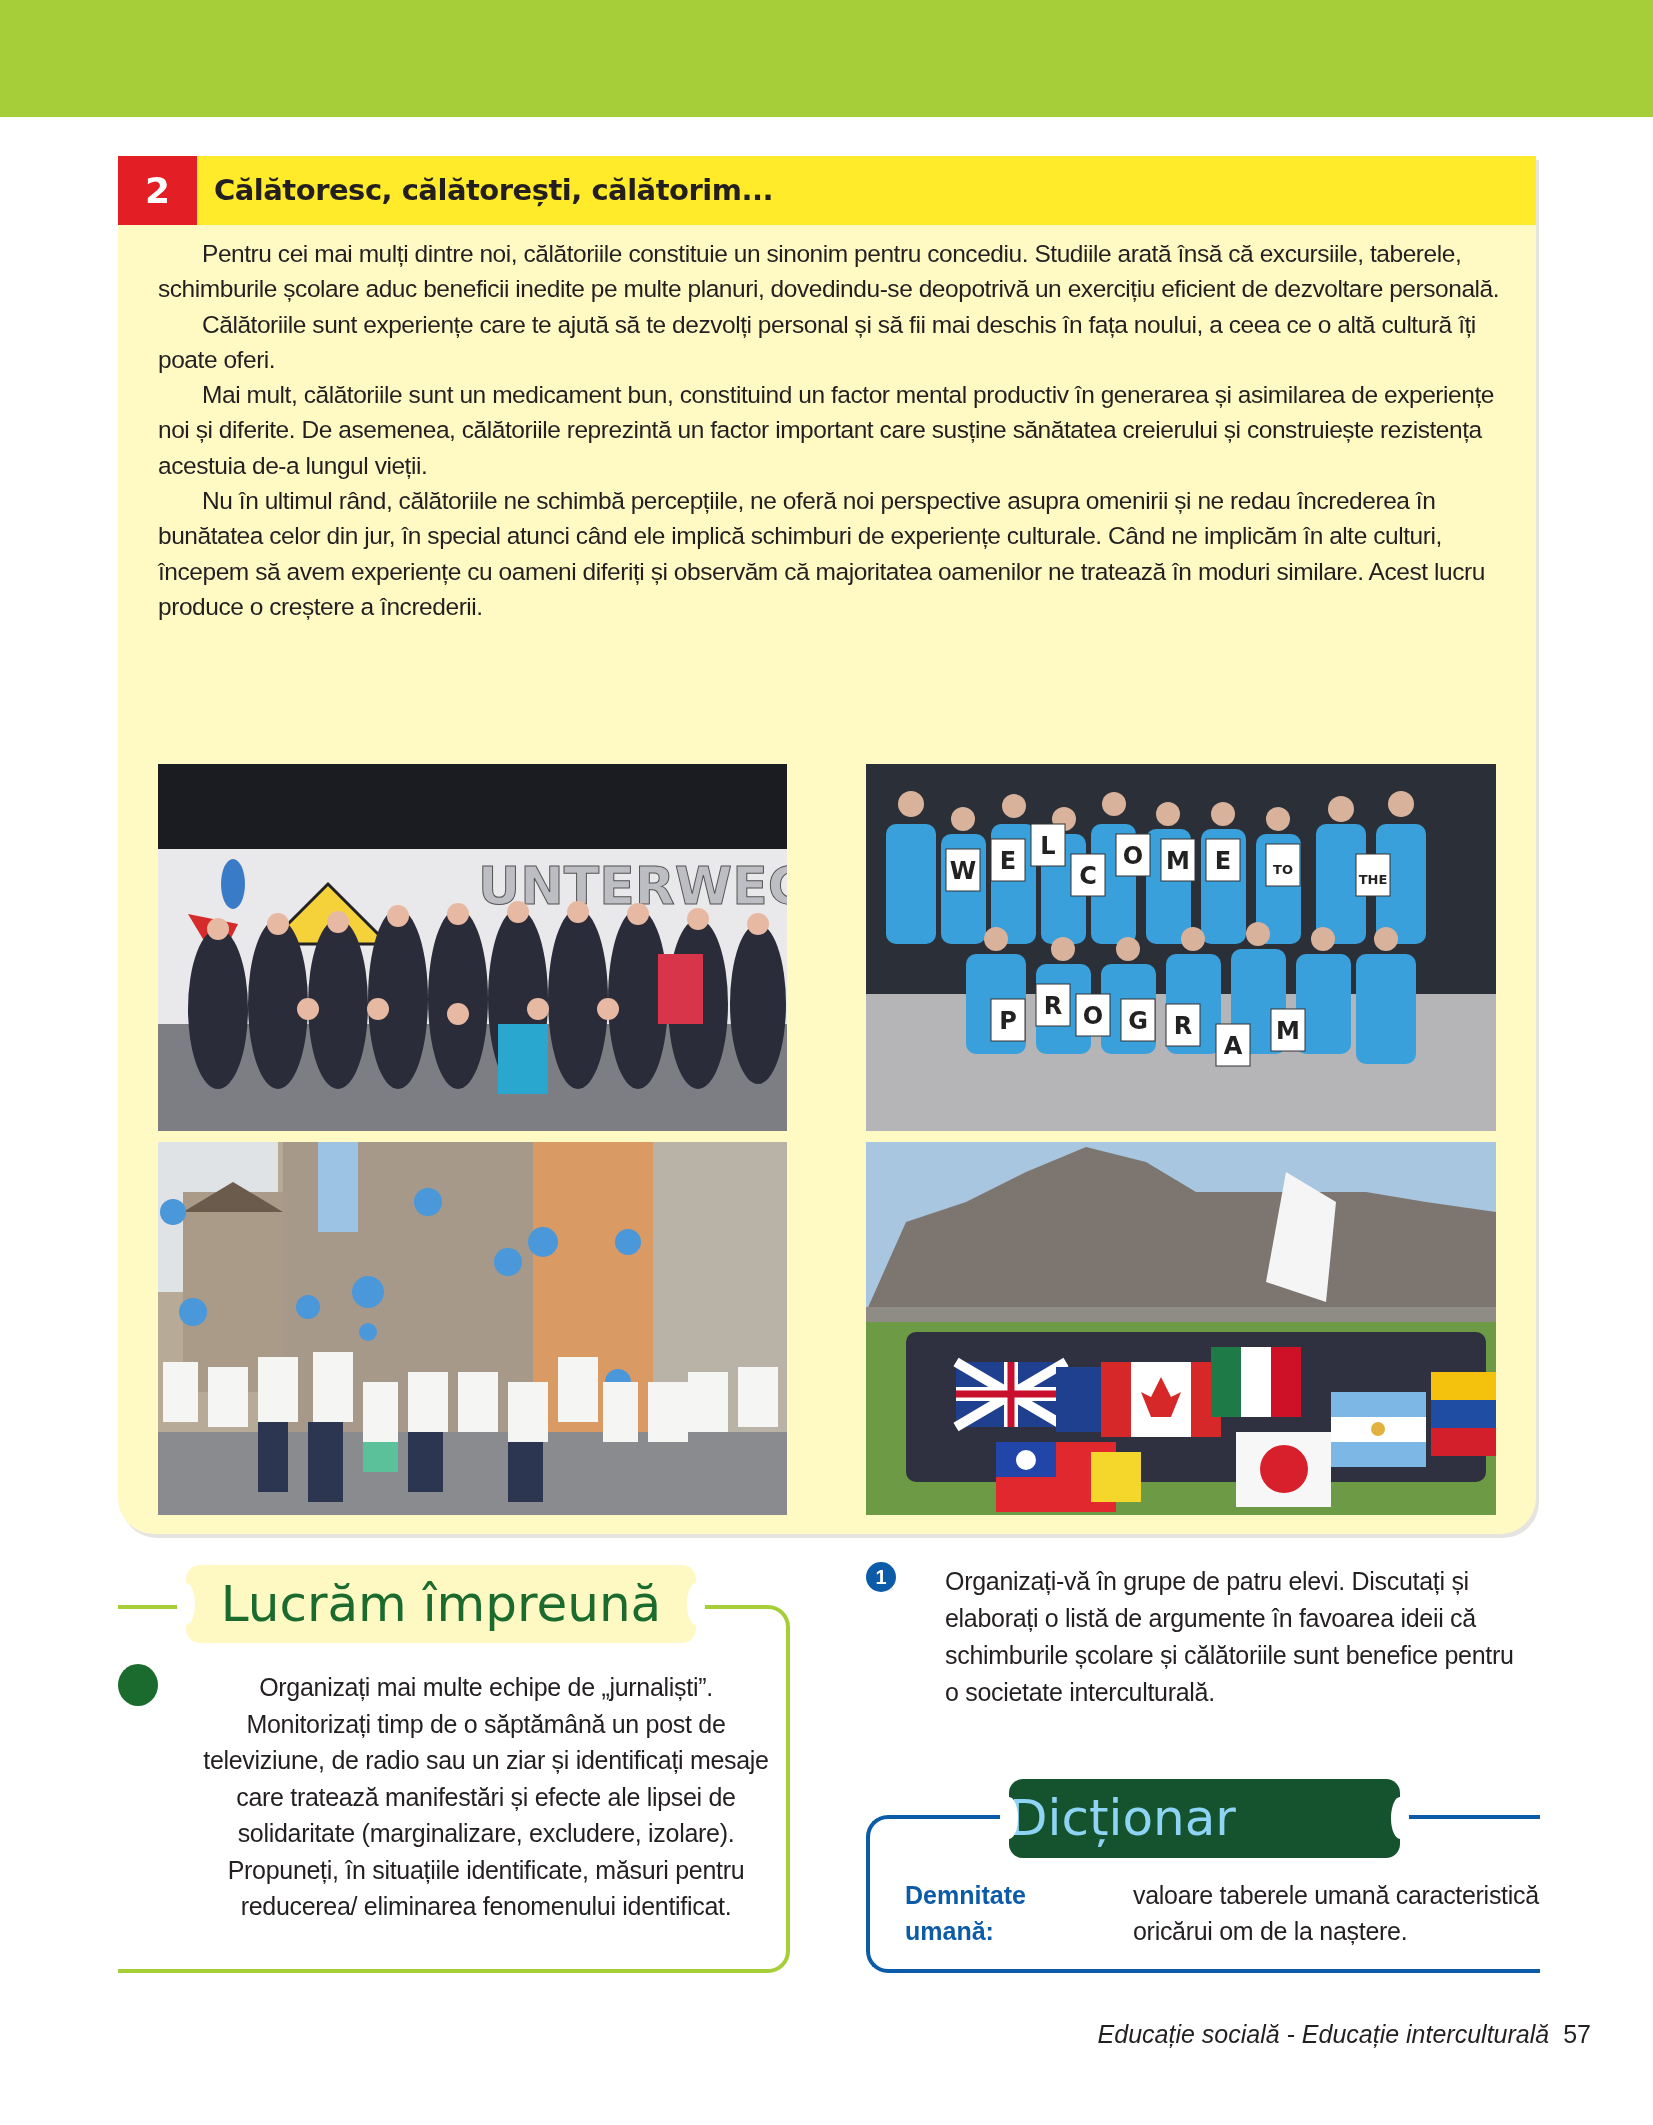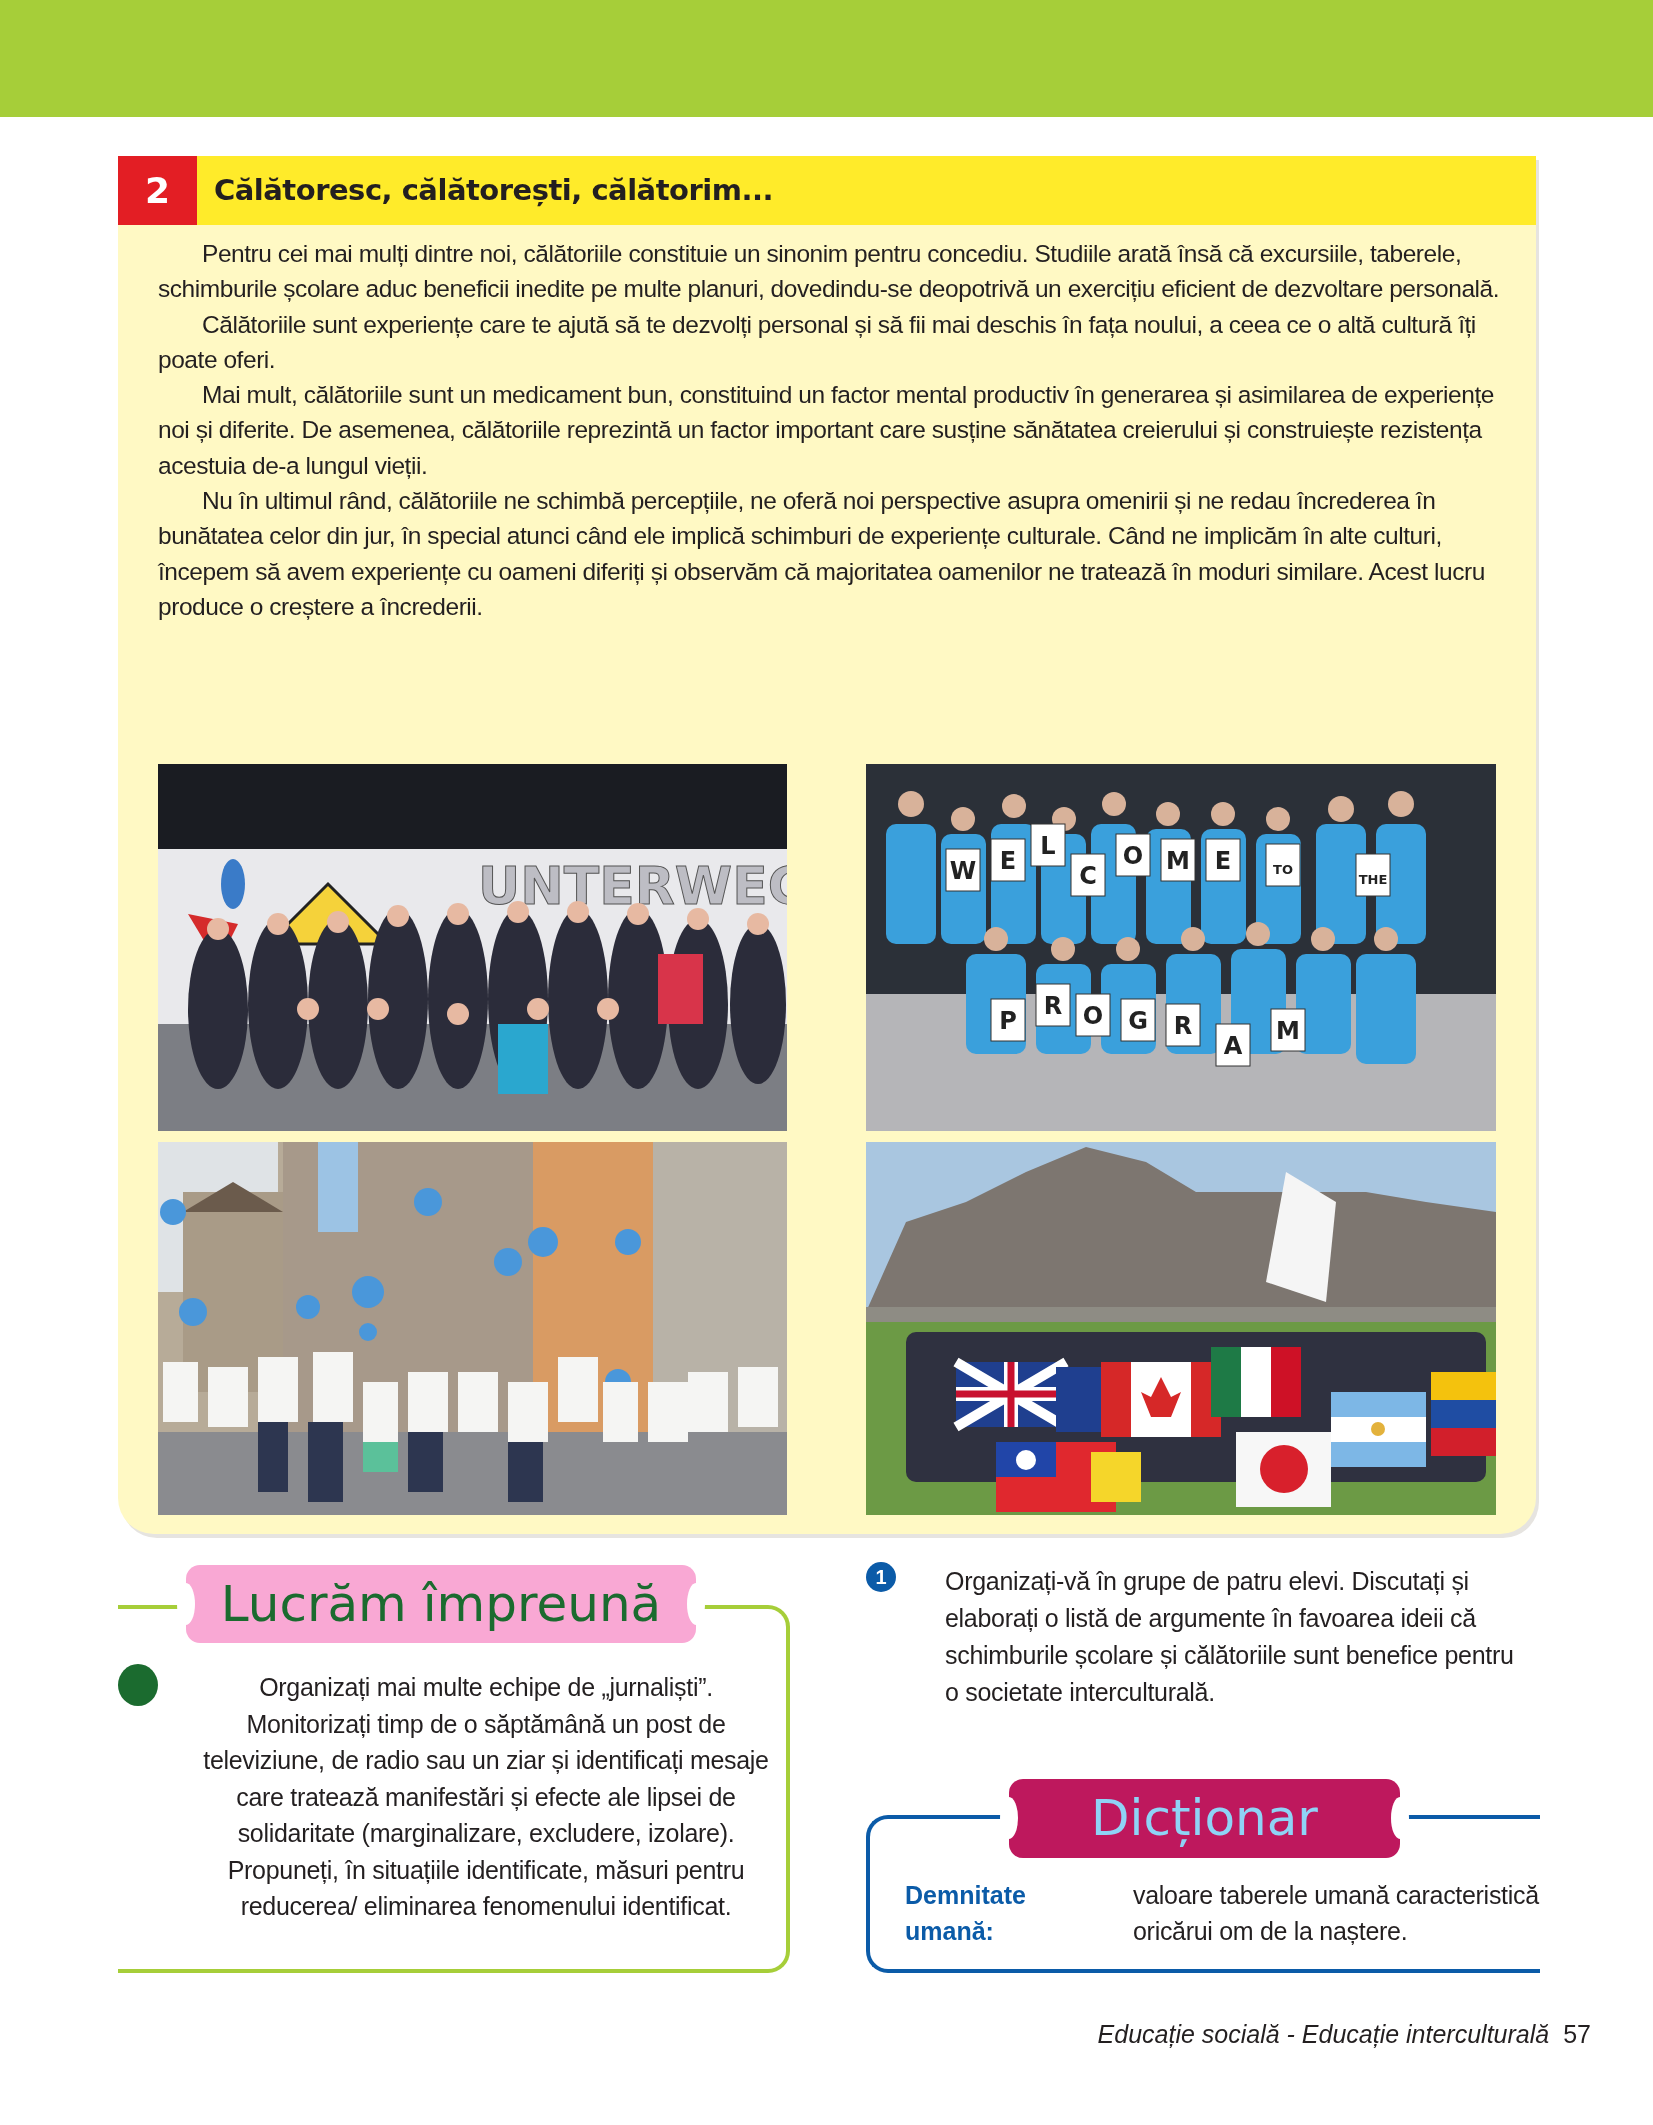--- a/index.html
+++ b/index.html
@@ -45,21 +45,21 @@
 
   
   .work-box {
     position: absolute; left: 118px; top: 1605px; width: 668px; height: 360px;
     border-right: 4px solid #a6ce39; border-bottom: 4px solid #a6ce39; border-top: 4px solid #a6ce39;
     border-radius: 0 22px 22px 0; border-top-right-radius: 22px;
   }
   .work-box::before { content: ""; position: absolute; }
   .work-banner {
     position: absolute; left: 186px; top: 1565px; width: 510px; height: 78px;
-    background: #f9a8d4; border-radius: 14px;
+    background: #fef9c3; border-radius: 14px;
     color: #1b6b2f; font-size: 50px; line-height: 78px; text-align: center;
     font-family: "DejaVu Sans", sans-serif;
   }
   .work-banner::before, .work-banner::after {
     content: ""; position: absolute; top: 18px; width: 18px; height: 42px; background: #fff; border-radius: 50%;
   }
   .work-banner::before { left: -9px; }
   .work-banner::after { right: -9px; }
   .green-dot { position: absolute; left: 118px; top: 1664px; width: 40px; height: 42px; border-radius: 50%; background: #1b6b2f; }
   .work-text {
@@ -79,22 +79,22 @@
   }
 
   
   .dict-box {
     position: absolute; left: 866px; top: 1815px; width: 670px; height: 150px;
     border-left: 4px solid #0b5ba8; border-top: 4px solid #0b5ba8; border-bottom: 4px solid #0b5ba8;
     border-radius: 22px 0 0 22px;
   }
   .dict-banner {
     position: absolute; left: 1009px; top: 1779px; width: 391px; height: 79px;
-    background: #be185d; border-radius: 14px;
-    color: #8fd3f5; font-size: 50px; line-height: 79px; text-align: center;
+    background: #14532d; border-radius: 14px;
+    color: #8fd3f5; font-size: 50px; line-height: 79px; text-align: left;
     font-family: "DejaVu Sans", sans-serif;
   }
   .dict-banner::before, .dict-banner::after {
     content: ""; position: absolute; top: 18px; width: 18px; height: 42px; background: #fff; border-radius: 50%;
   }
   .dict-banner::before { left: -9px; }
   .dict-banner::after { right: -9px; }
   .dict-term {
     position: absolute; left: 905px; top: 1877px; width: 160px;
     font-weight: bold; font-size: 25px; line-height: 36px; color: #0b5ba8;

